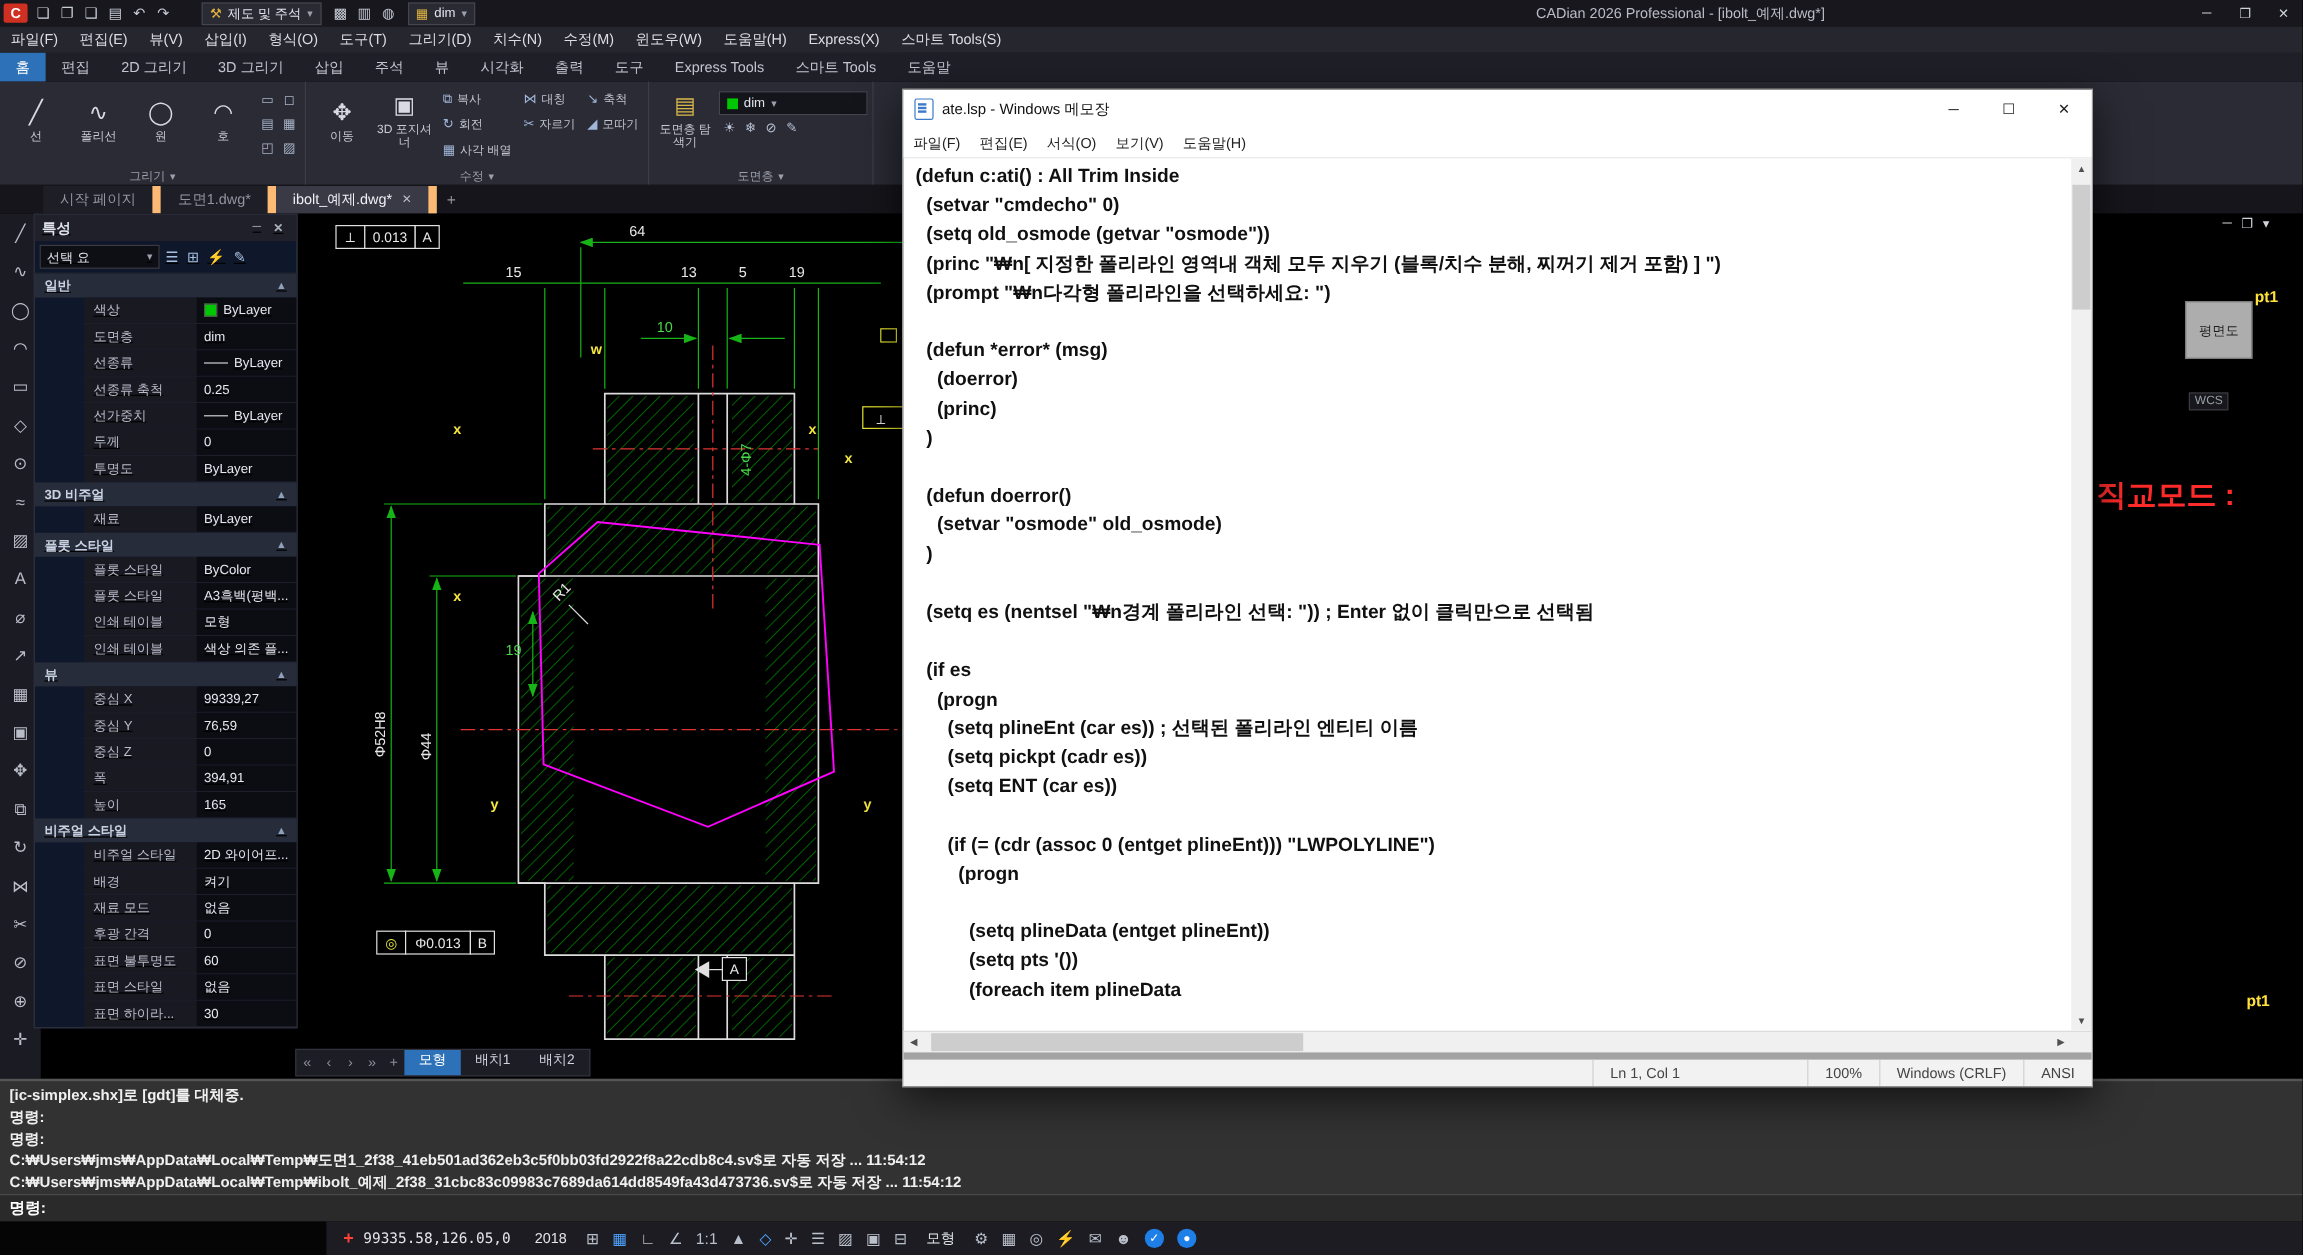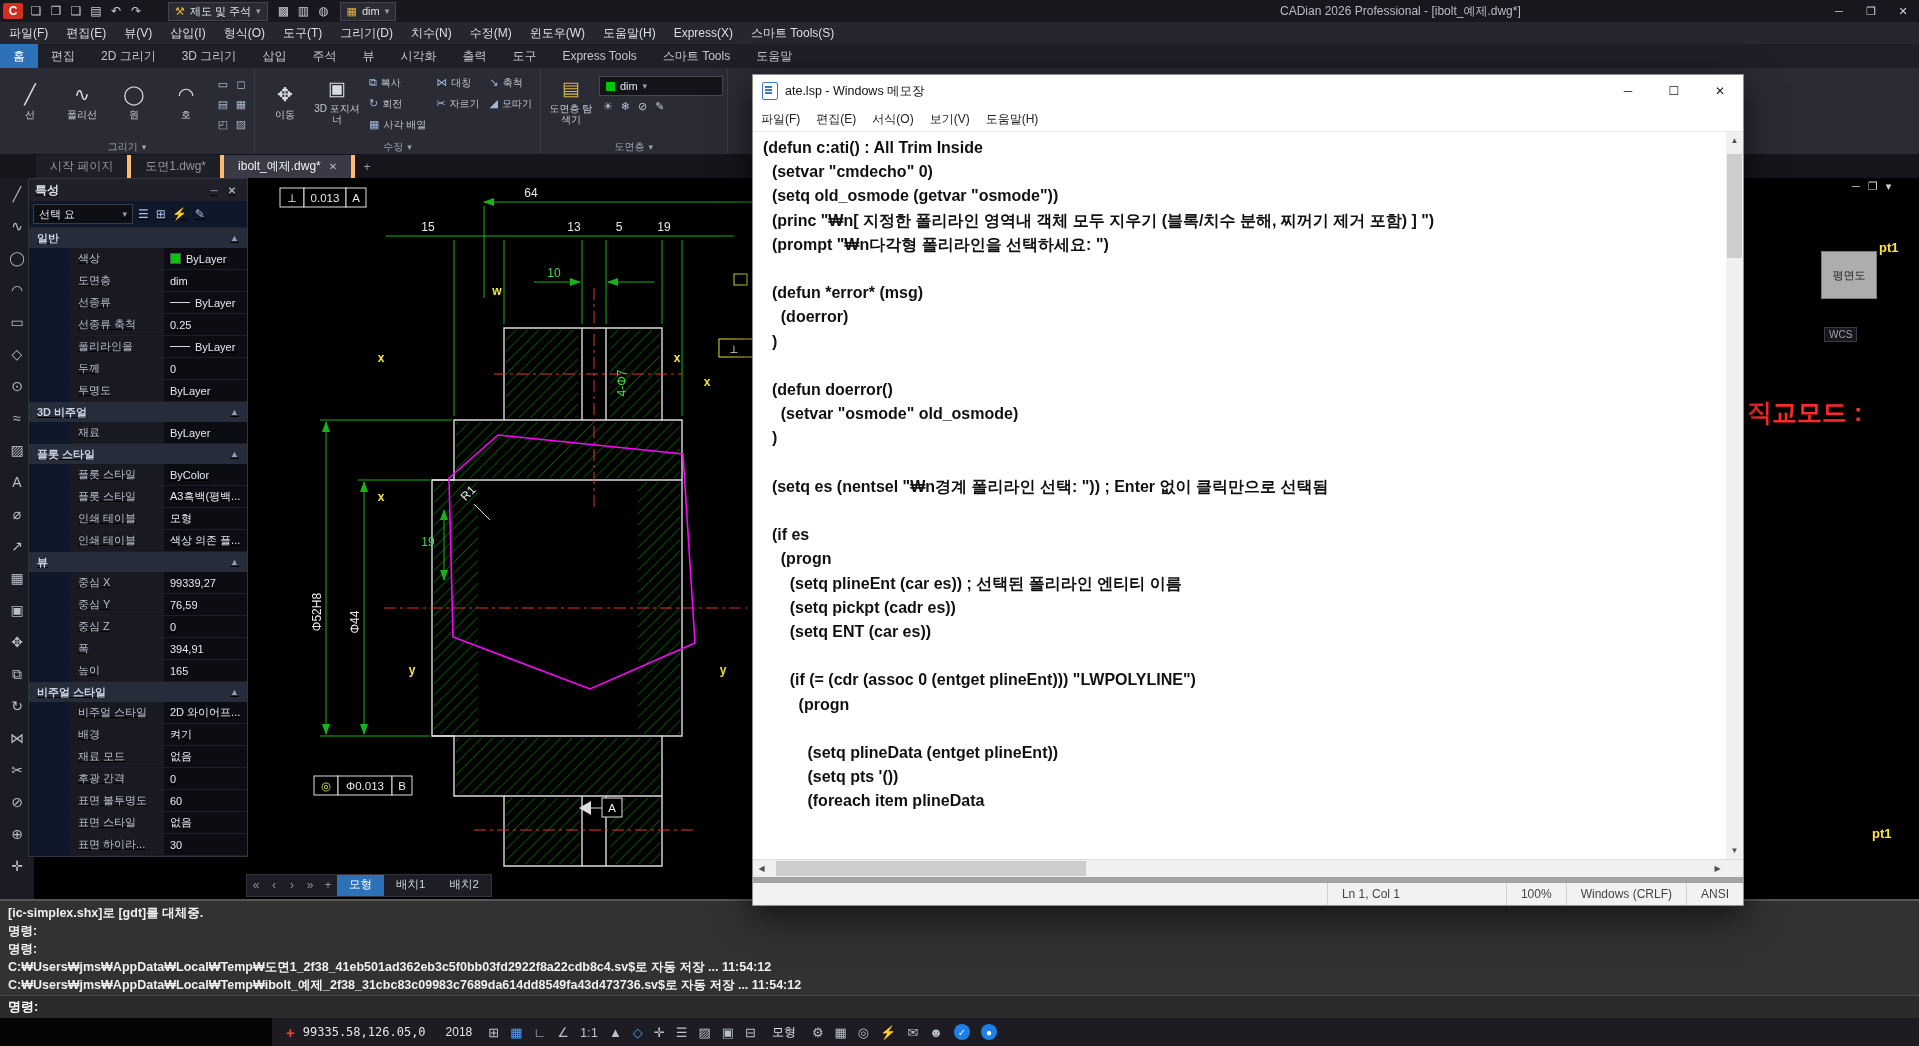--- a/index.html
+++ b/index.html
@@ -41,21 +41,21 @@
   .smallbtn{display:flex;align-items:center;gap:4px;font-size:10px;color:#c0c4cf;padding:0 4px;}
   .smallbtn .sicon{font-size:11px;color:#9fb6d8;}
   .layercol{display:flex;flex-direction:column;gap:4px;margin-top:6px;}
   .layercombo{height:18px;background:#14141b;border:1px solid #45454f;display:flex;align-items:center;gap:5px;padding:0 6px;font-size:11px;color:#dfe2ea;min-width:110px;}
   .lc-swatch{width:9px;height:9px;background:#00c800;display:inline-block;}
   .layericons{display:flex;gap:8px;padding-left:4px;}
   .layericons span{font-size:11px;color:#b9c4d6;}
   .layerbig .bicon{color:#d7b64c;}
   
   .filetabs{position:absolute;left:0;top:154px;width:1919px;height:24px;background:#15151b;display:flex;align-items:flex-end;padding-left:36px;box-sizing:border-box;}
-  .ftab{height:23px;line-height:23px;padding:0 14px;font-size:12px;color:#9294a0;background:#1e1e26;border-right:4px solid #fdba74;display:flex;align-items:center;gap:8px;justify-content:center;}
+  .ftab{height:23px;line-height:23px;padding:0 14px;font-size:12px;color:#9294a0;background:#1e1e26;border-right:7px solid #fdba74;display:flex;align-items:center;gap:8px;justify-content:center;}
   .ftab.active{background:#3a3a46;color:#eef0f6;}
   .tclose{font-size:10px;color:#b9bcc6;}
   .ftab-new{width:24px;text-align:center;color:#9294a0;font-size:13px;line-height:23px;}
   
   .leftbar{position:absolute;left:0;top:178px;width:34px;height:721px;background:#1b1b23;display:flex;flex-direction:column;align-items:center;border-right:1px solid #101016;}
   .ltool{width:34px;height:32px;display:flex;align-items:center;justify-content:center;font-size:14px;color:#b9bdc8;}
   
   #cad-canvas{position:absolute;left:34px;top:178px;background:#000;}
   .svgtxt{font-family:"Liberation Sans",sans-serif;}
   
@@ -597,21 +597,21 @@
 
         <div class="prow">
           <div class="plabel">선종류 축척</div>
           <div class="pvalue">
 
             <span>0.25</span>
           </div>
         </div>
 
         <div class="prow">
-          <div class="plabel">폴리라인을</div>
+          <div class="plabel">선가중치</div>
           <div class="pvalue">
 
             <span class="linePrev"></span>
             <span>ByLayer</span>
           </div>
         </div>
 
         <div class="prow">
           <div class="plabel">두께</div>
           <div class="pvalue">
@@ -804,20 +804,21 @@
       <div class="np-code">
 
       <div class="np-line">(defun c:ati() : All Trim Inside</div>
           <div class="np-line">  (setvar "cmdecho" 0)</div>
           <div class="np-line">  (setq old_osmode (getvar "osmode"))</div>
           <div class="np-line">  (princ "₩n[ 지정한 폴리라인 영역내 객체 모두 지우기 (블록/치수 분해, 찌꺼기 제거 포함) ] ")</div>
           <div class="np-line">  (prompt "₩n다각형 폴리라인을 선택하세요: ")</div>
           <div class="np-line"></div>
           <div class="np-line">  (defun *error* (msg)</div>
           <div class="np-line">    (doerror)</div>
+          <div class="np-line">    (princ)</div>
           <div class="np-line">  )</div>
           <div class="np-line"></div>
           <div class="np-line">  (defun doerror()</div>
           <div class="np-line">    (setvar "osmode" old_osmode)</div>
           <div class="np-line">  )</div>
           <div class="np-line"></div>
           <div class="np-line">  (setq es (nentsel "₩n경계 폴리라인 선택: ")) ; Enter 없이 클릭만으로 선택됨</div>
           <div class="np-line"></div>
           <div class="np-line">  (if es</div>
           <div class="np-line">    (progn</div>

